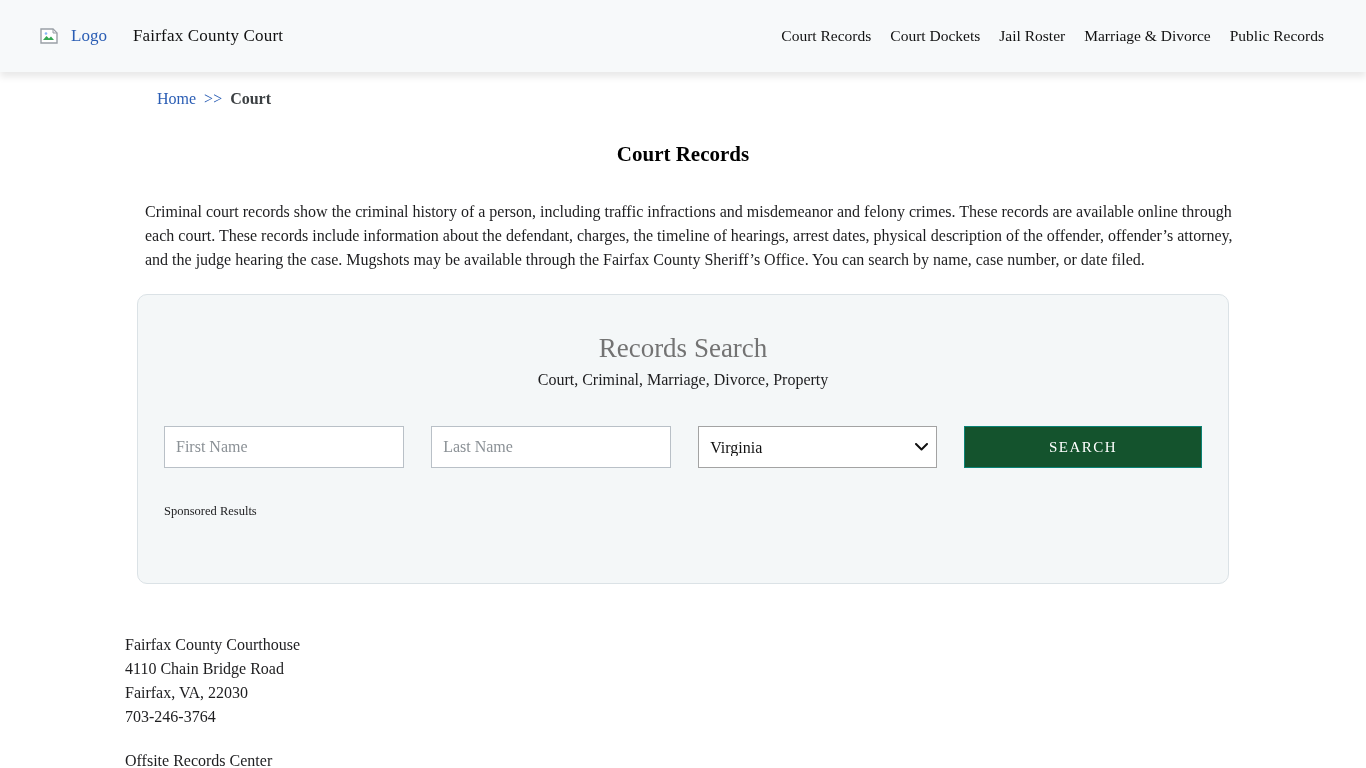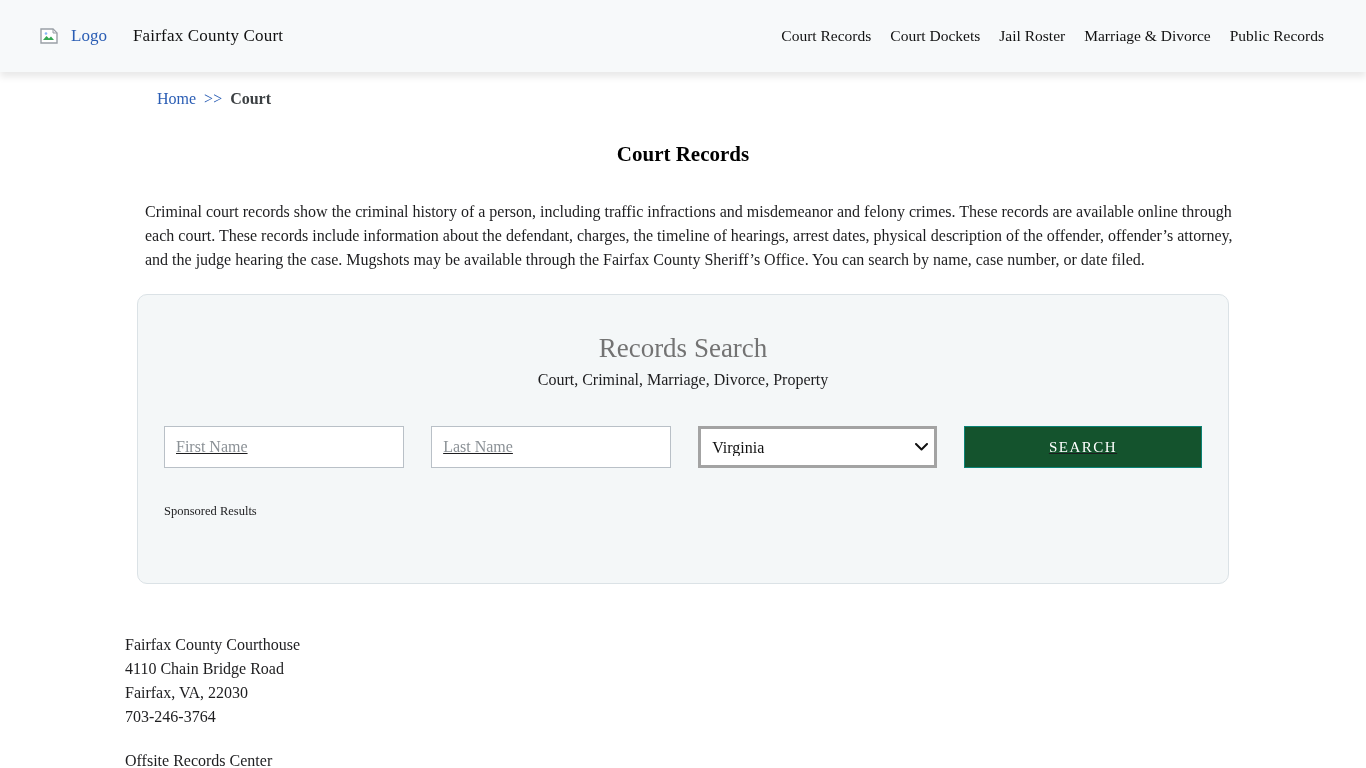--- a/index.html
+++ b/index.html
@@ -95,42 +95,41 @@
   .search-card .card-subtitle {
     text-align: center;
     font-size: 16px;
     color: #1d1d1f;
     margin-top: 7px;
   }
   .search-form {
     display: flex;
     gap: 27px;
     margin-top: 37px;
-    text-decoration: underline;
   }
   .search-form .field {
     width: 253px;
     height: 42px;
     background: #ffffff;
     border: 1px solid #b9c0c7;
     font-family: "Liberation Serif", "DejaVu Serif", serif;
     font-size: 16px;
     color: #1d1d1f;
     padding: 0 11px;
     border-radius: 0;
   }
   .search-form .field::placeholder { color: #8b9196; opacity: 1; }
   .select-wrap { position: relative; width: 253px; }
   .select-wrap select {
     width: 100%;
     height: 42px;
     appearance: none;
     -webkit-appearance: none;
     background: #ffffff;
-    border: 3px solid #a3a3a3;
+    border: 1px solid #a3a3a3;
     font-family: "Liberation Serif", "DejaVu Serif", serif;
     font-size: 16px;
     color: #111111;
     padding: 0 30px 0 11px;
     border-radius: 0;
   }
   .select-wrap .chev {
     position: absolute;
     right: 9px;
     top: 50%;

